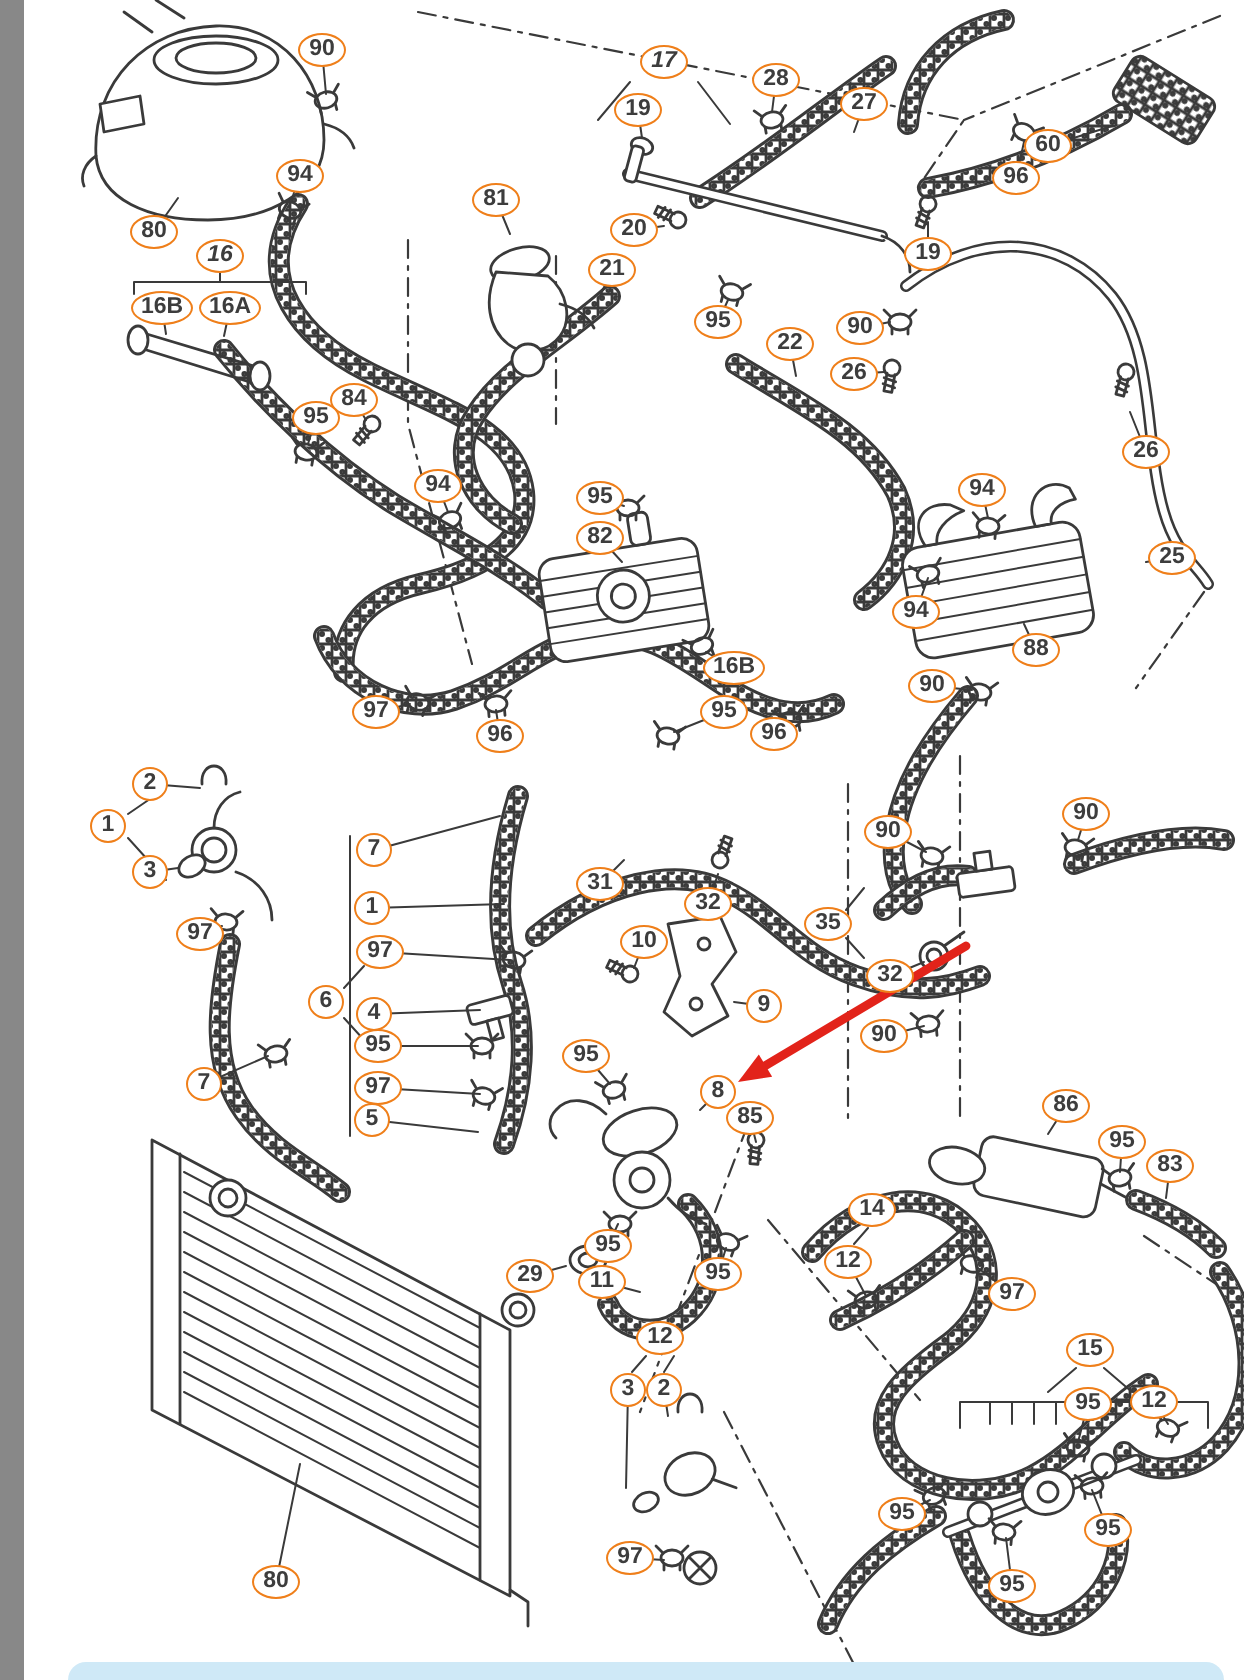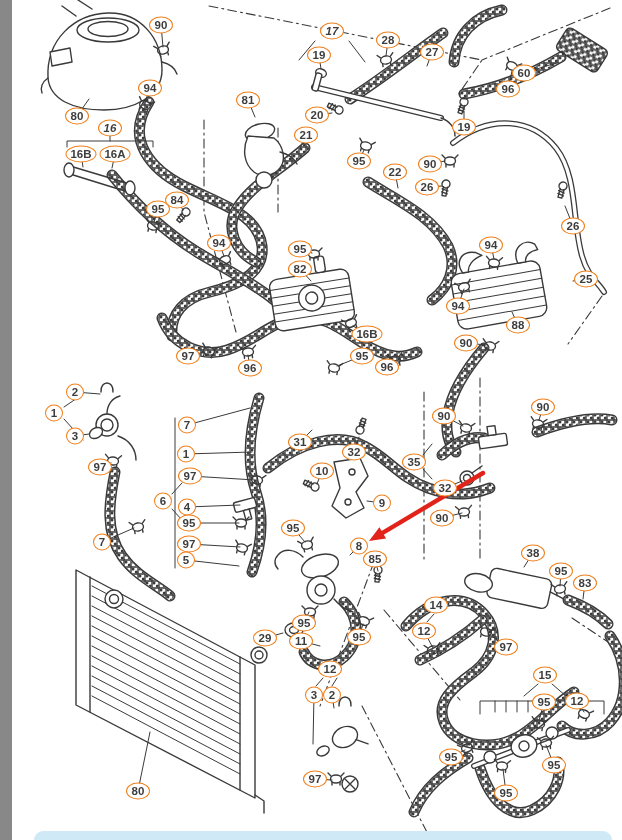--- a/index.html
+++ b/index.html
@@ -508,21 +508,21 @@
       <div class="callout" style="left: 531px; top: 407px; min-width: 24px;">90</div>
       <div class="callout" style="left: 292px; top: 623px; min-width: 24px;">95</div>
       <div class="callout" style="left: 289px; top: 641px; min-width: 24px;">11</div>
       <div class="callout" style="left: 347px; top: 637px; min-width: 24px;">95</div>
       <div class="callout" style="left: 253px; top: 638px; min-width: 24px;">29</div>
       <div class="callout" style="left: 318px; top: 669px; min-width: 24px;">12</div>
       <div class="callout" style="left: 302px; top: 695px; min-width: 18px;">3</div>
       <div class="callout" style="left: 320px; top: 695px; min-width: 18px;">2</div>
       <div class="callout" style="left: 303px; top: 779px; min-width: 24px;">97</div>
       <div class="callout" style="left: 126px; top: 791px; min-width: 24px;">80</div>
-      <div class="callout" style="left: 521px; top: 553px; min-width: 24px;">38</div>
+      <div class="callout" style="left: 521px; top: 553px; min-width: 24px;">86</div>
       <div class="callout" style="left: 549px; top: 571px; min-width: 24px;">95</div>
       <div class="callout" style="left: 573px; top: 583px; min-width: 24px; text-align: center;">83</div>
       <div class="callout" style="left: 494px; top: 647px; min-width: 24px;">97</div>
       <div class="callout" style="left: 424px; top: 605px; min-width: 24px;">14</div>
       <div class="callout" style="left: 412px; top: 631px; min-width: 24px;">12</div>
       <div class="callout" style="left: 533px; top: 675px; min-width: 24px;">15</div>
       <div class="callout" style="left: 532px; top: 702px; min-width: 24px;">95</div>
       <div class="callout" style="left: 565px; top: 701px; min-width: 24px;">12</div>
       <div class="callout" style="left: 439px; top: 757px; min-width: 24px;">95</div>
       <div class="callout" style="left: 542px; top: 765px; min-width: 24px;">95</div>

